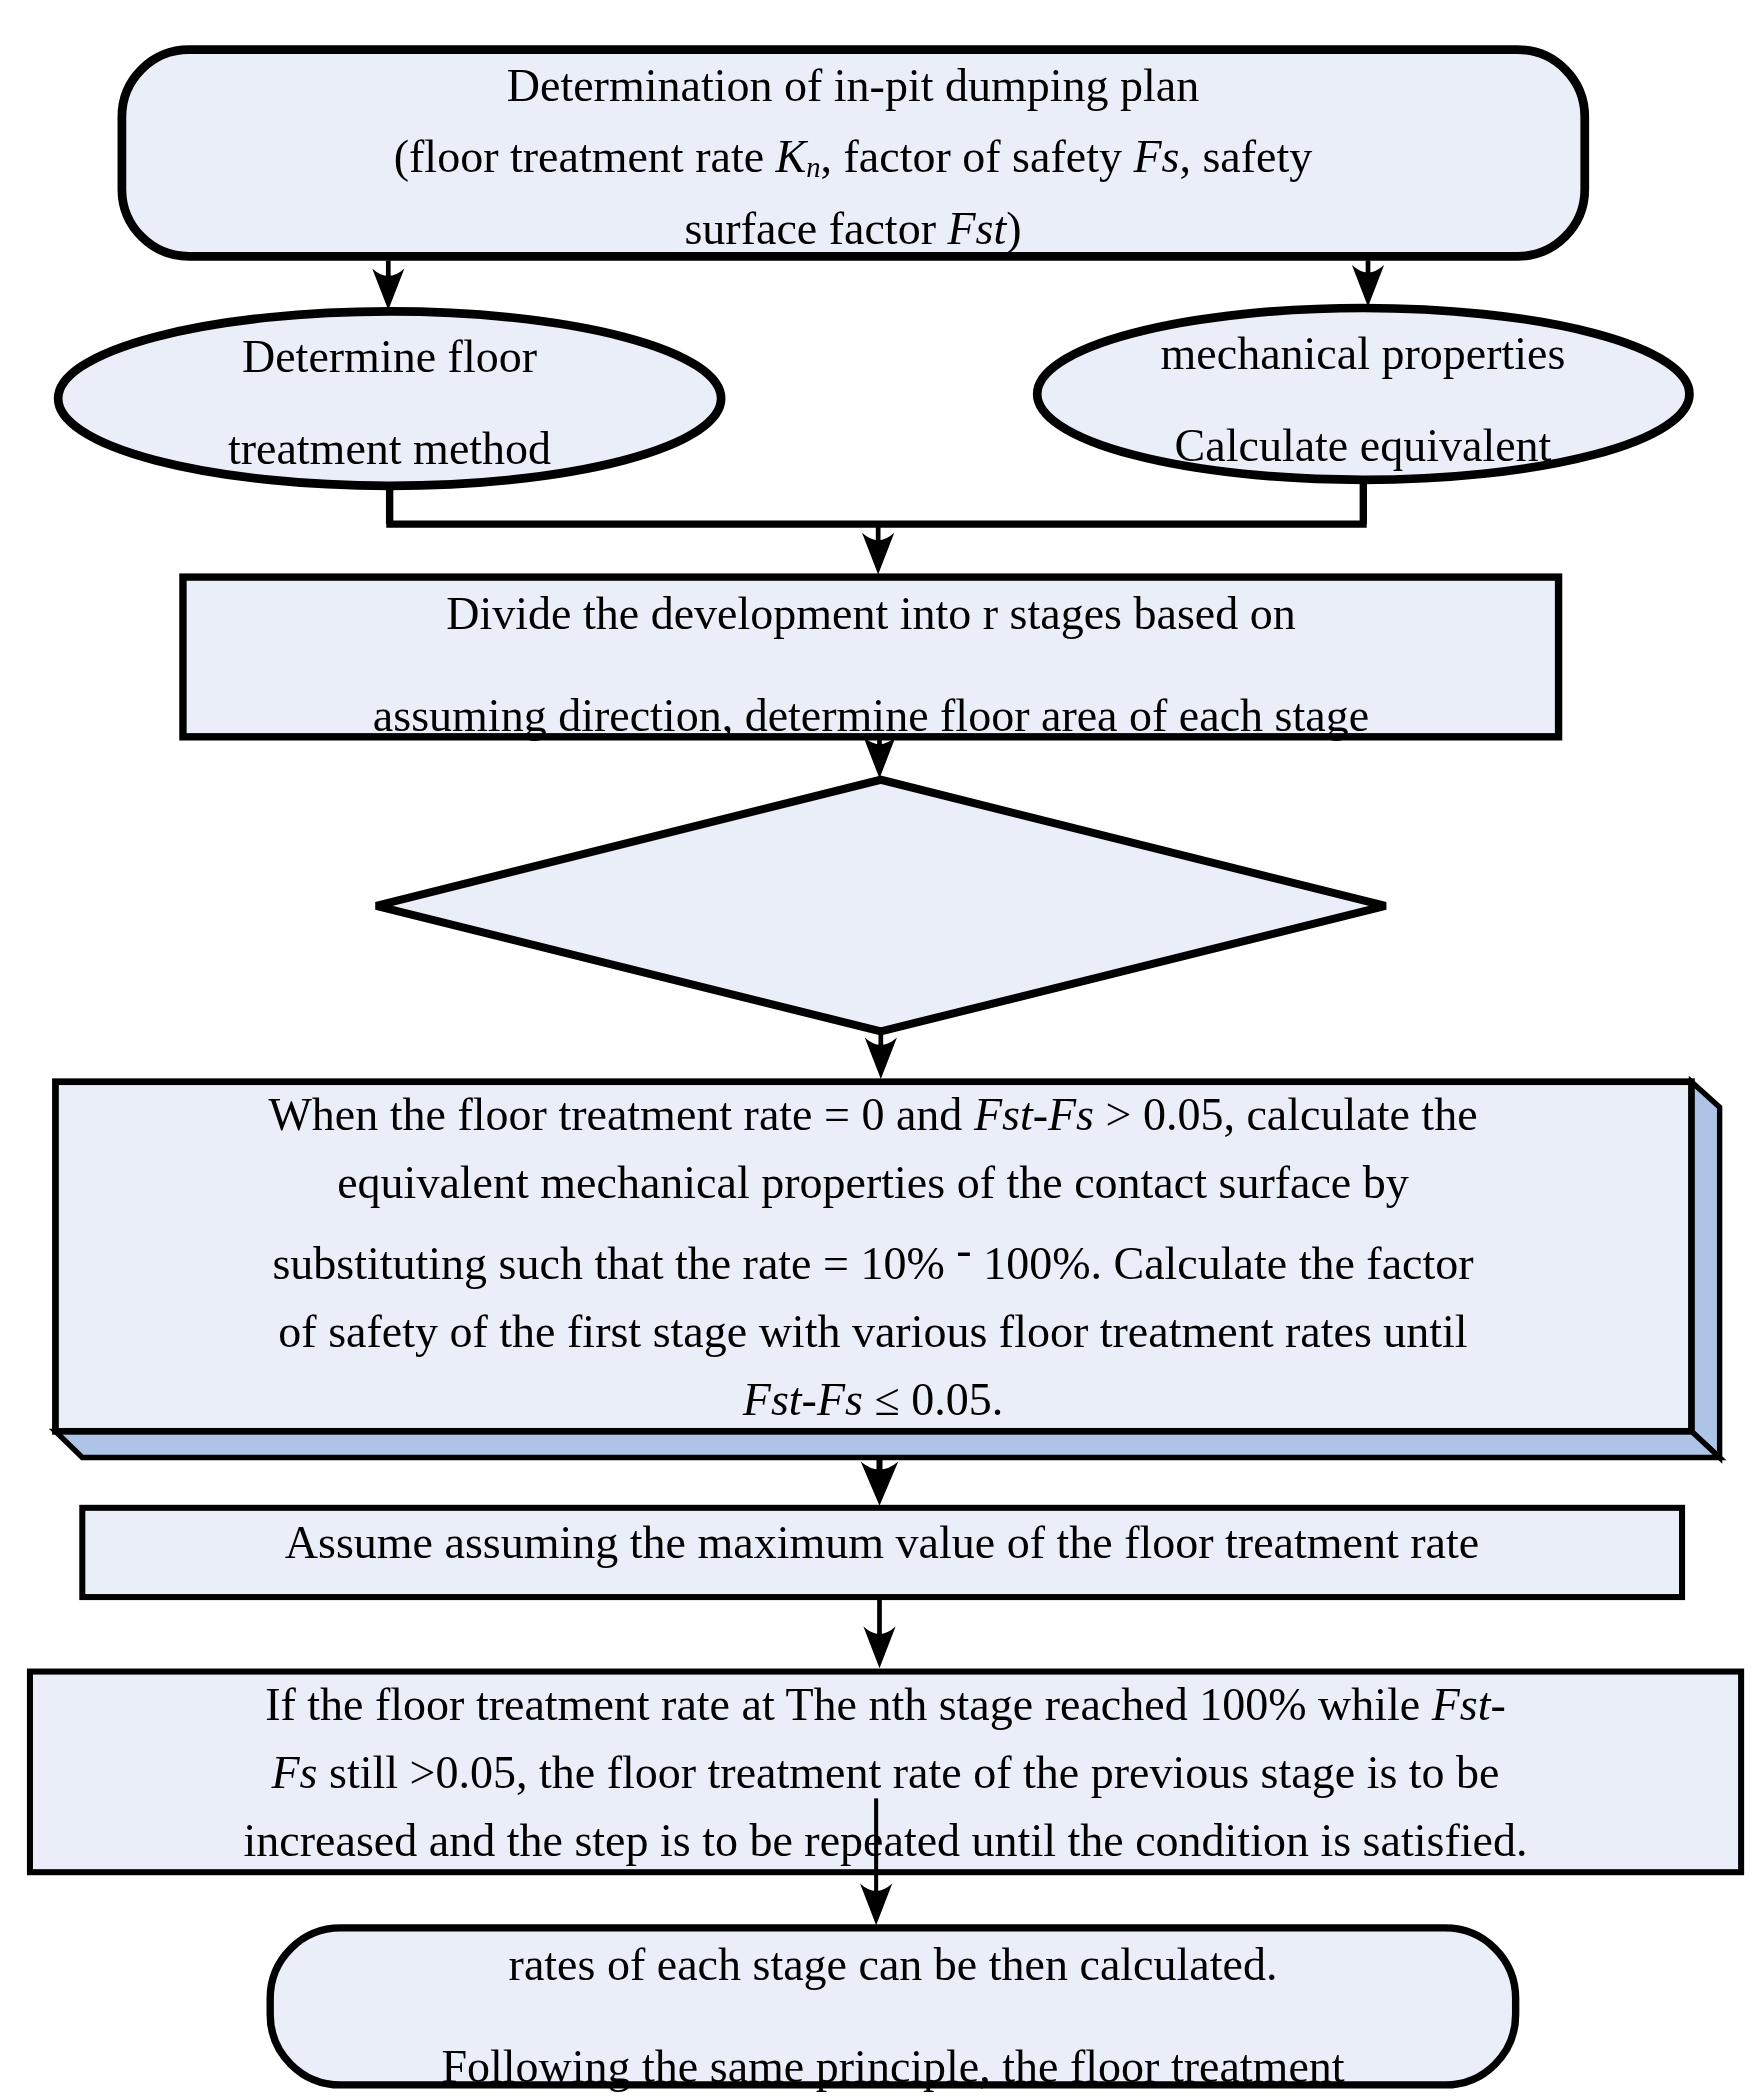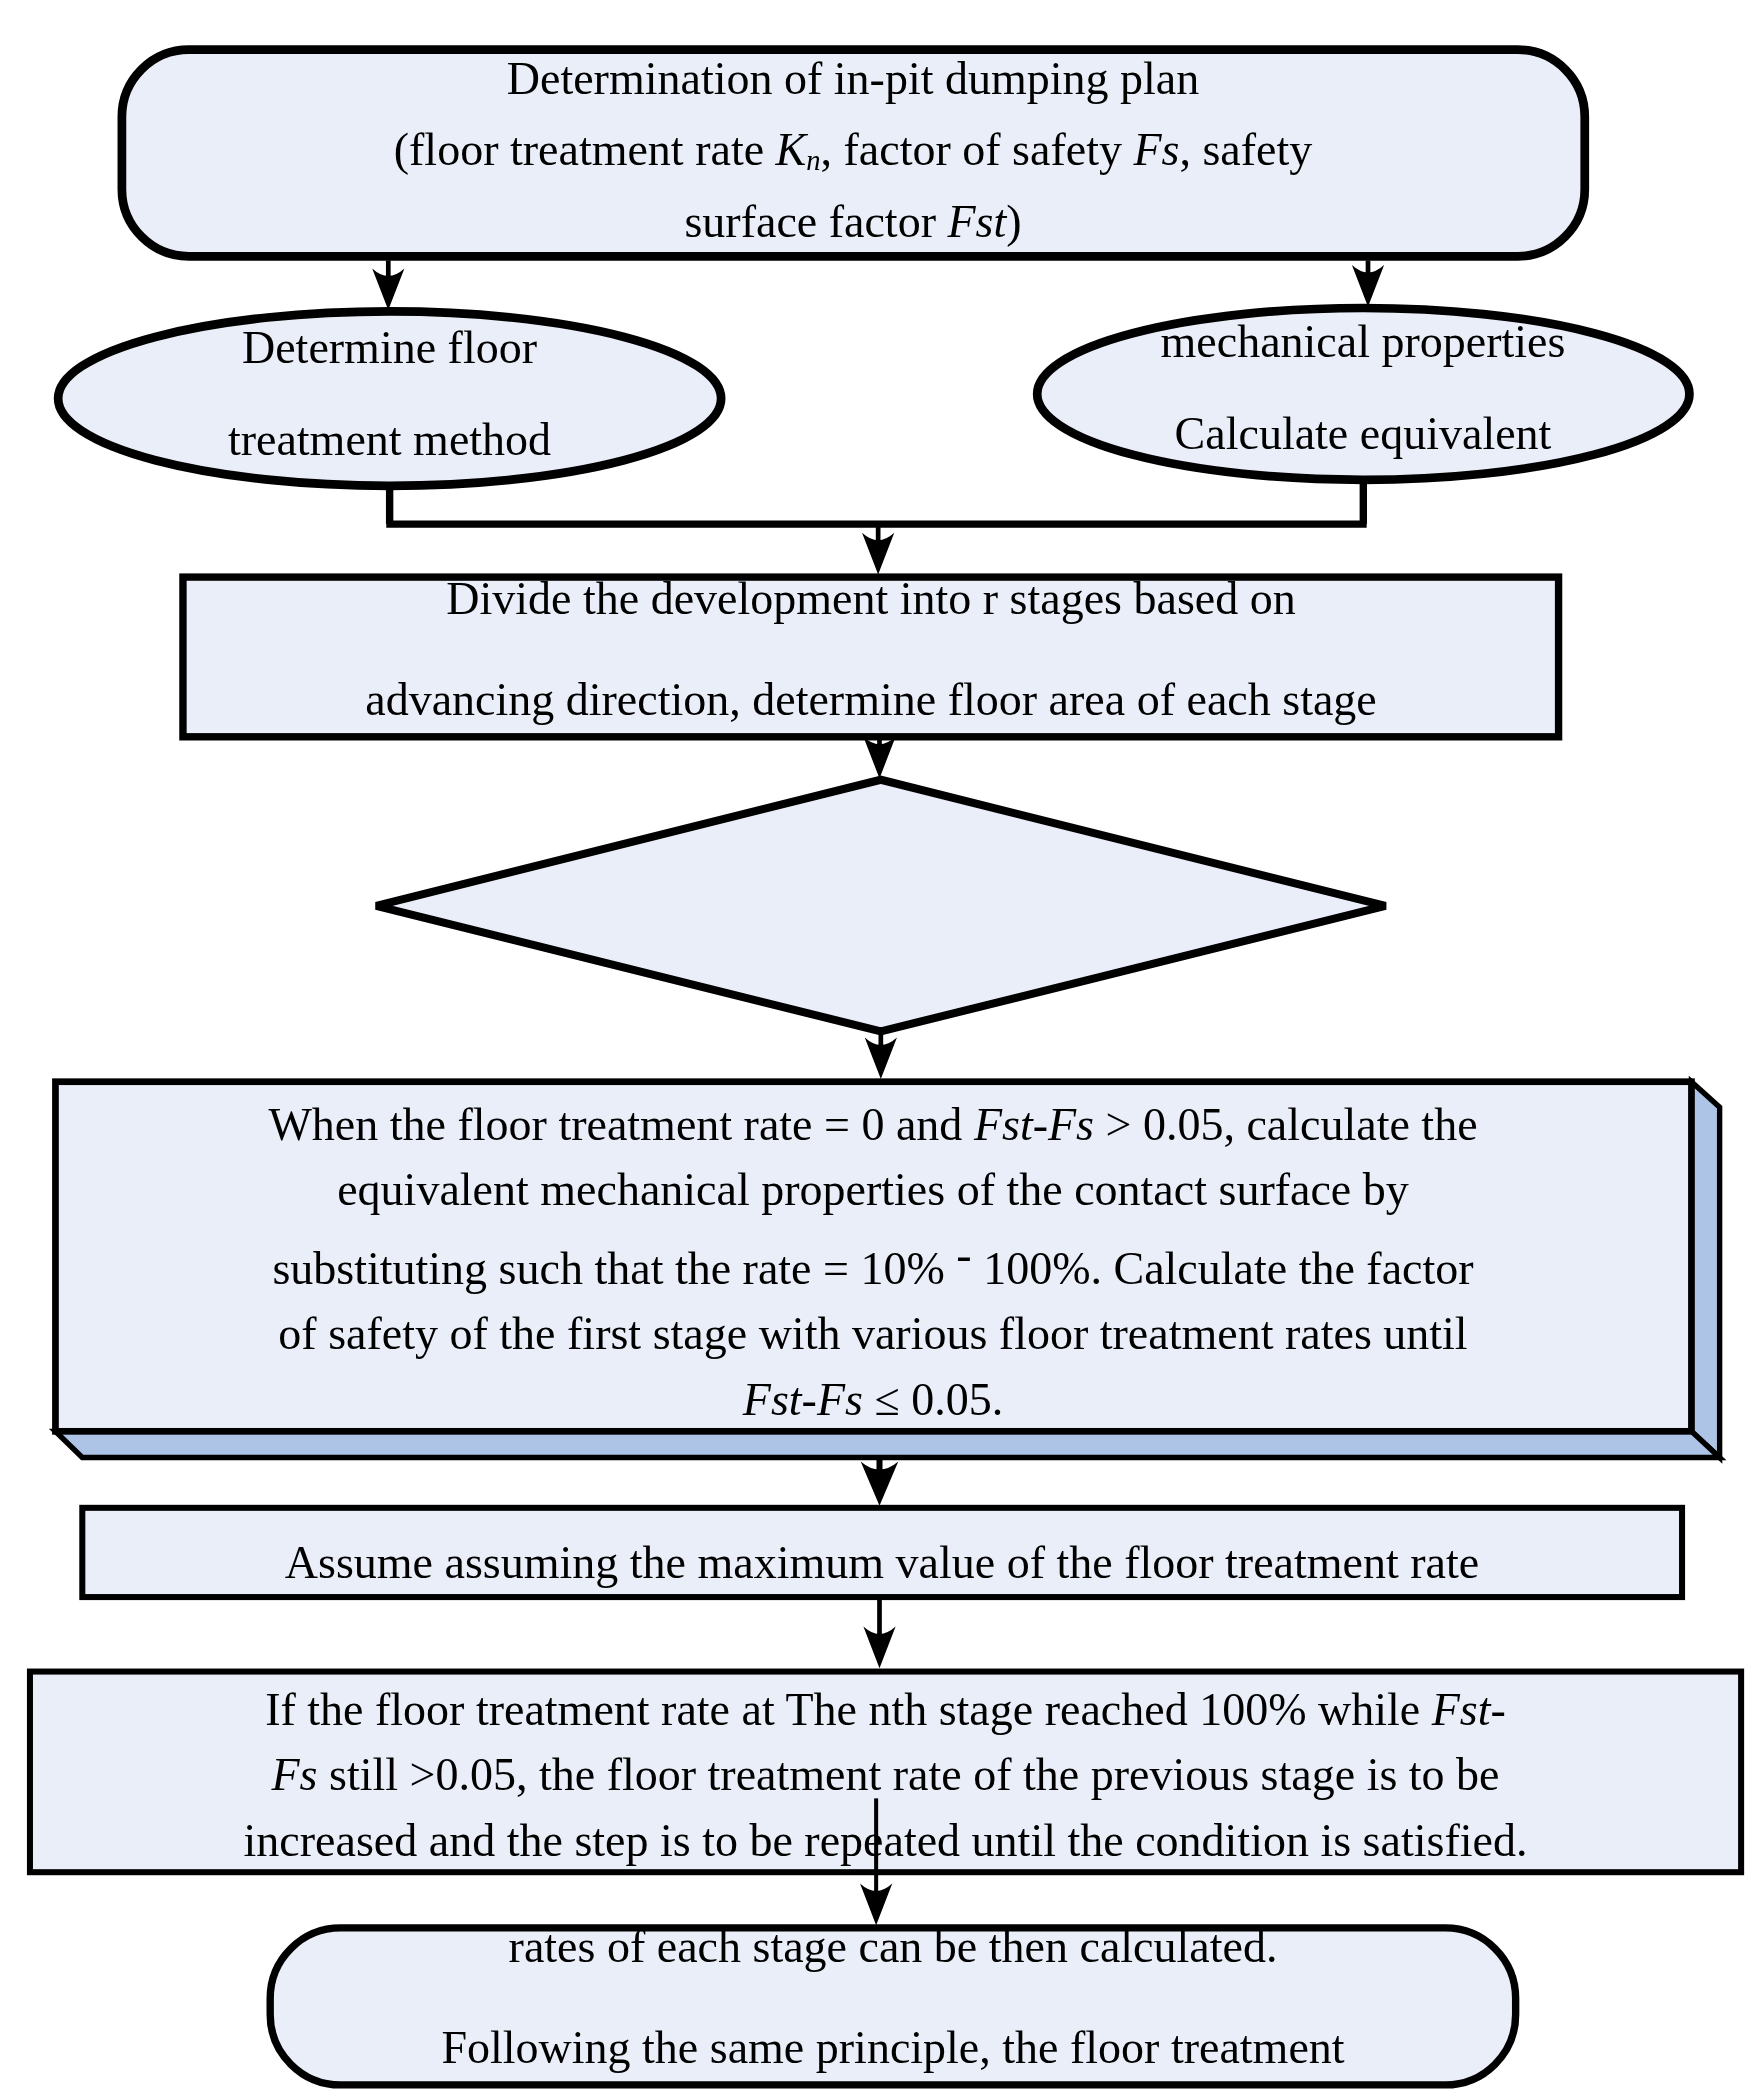--- a/index.html
+++ b/index.html
@@ -12,21 +12,21 @@
     color:#000;
   }
   .canvas svg{position:absolute;left:0;top:0;}
   .shape{stroke:#000000;}
   .conn{stroke:#000000;fill:none;}
   .head{fill:#000000;stroke:none;}
   .txt{
     position:absolute;
     display:flex;
     flex-direction:column;
-    justify-content:flex-end;
+    justify-content:space-between;
     text-align:center;
     font-size:46px;
     line-height:1.5;
     white-space:nowrap;
   }
   .lh155{line-height:1.55;}
   .lh16{line-height:1.6;gap:28px;}
   .lh18{line-height:1.8;}
   .lh20{line-height:2.0;}
   .lh14{line-height:1.42;}
@@ -96,21 +96,21 @@
     <div><span>treatment method</span></div>
   </div>
 
   <div class="txt lh20" style="left:1037px;top:308px;width:652px;height:172px;">
     <div><span>mechanical properties</span></div>
     <div><span>Calculate equivalent</span></div>
   </div>
 
   <div class="txt lh16" style="left:183px;top:577px;width:1376px;height:160px;">
     <div><span>Divide the development into r stages based on</span></div>
-    <div><span>advancing direction, determine floor area of each stage</span></div>
+    <div><span>assuming direction, determine floor area of each stage</span></div>
   </div>
 
 
   <div class="txt lh14" style="left:55px;top:1082px;width:1636px;height:350px;">
     <div><span>When the floor treatment rate = 0 and </span><span class="it">Fst-Fs</span><span> &gt; 0.05, calculate the</span></div>
     <div><span>equivalent mechanical properties of the contact surface by</span></div>
     <div><span>substituting such that the rate = 10% </span><span class="raise">-</span><span> 100%. Calculate the factor</span></div>
     <div><span>of safety of the first stage with various floor treatment rates until</span></div>
     <div><span class="it">Fst-Fs</span><span> ≤ 0.05.</span></div>
   </div>

